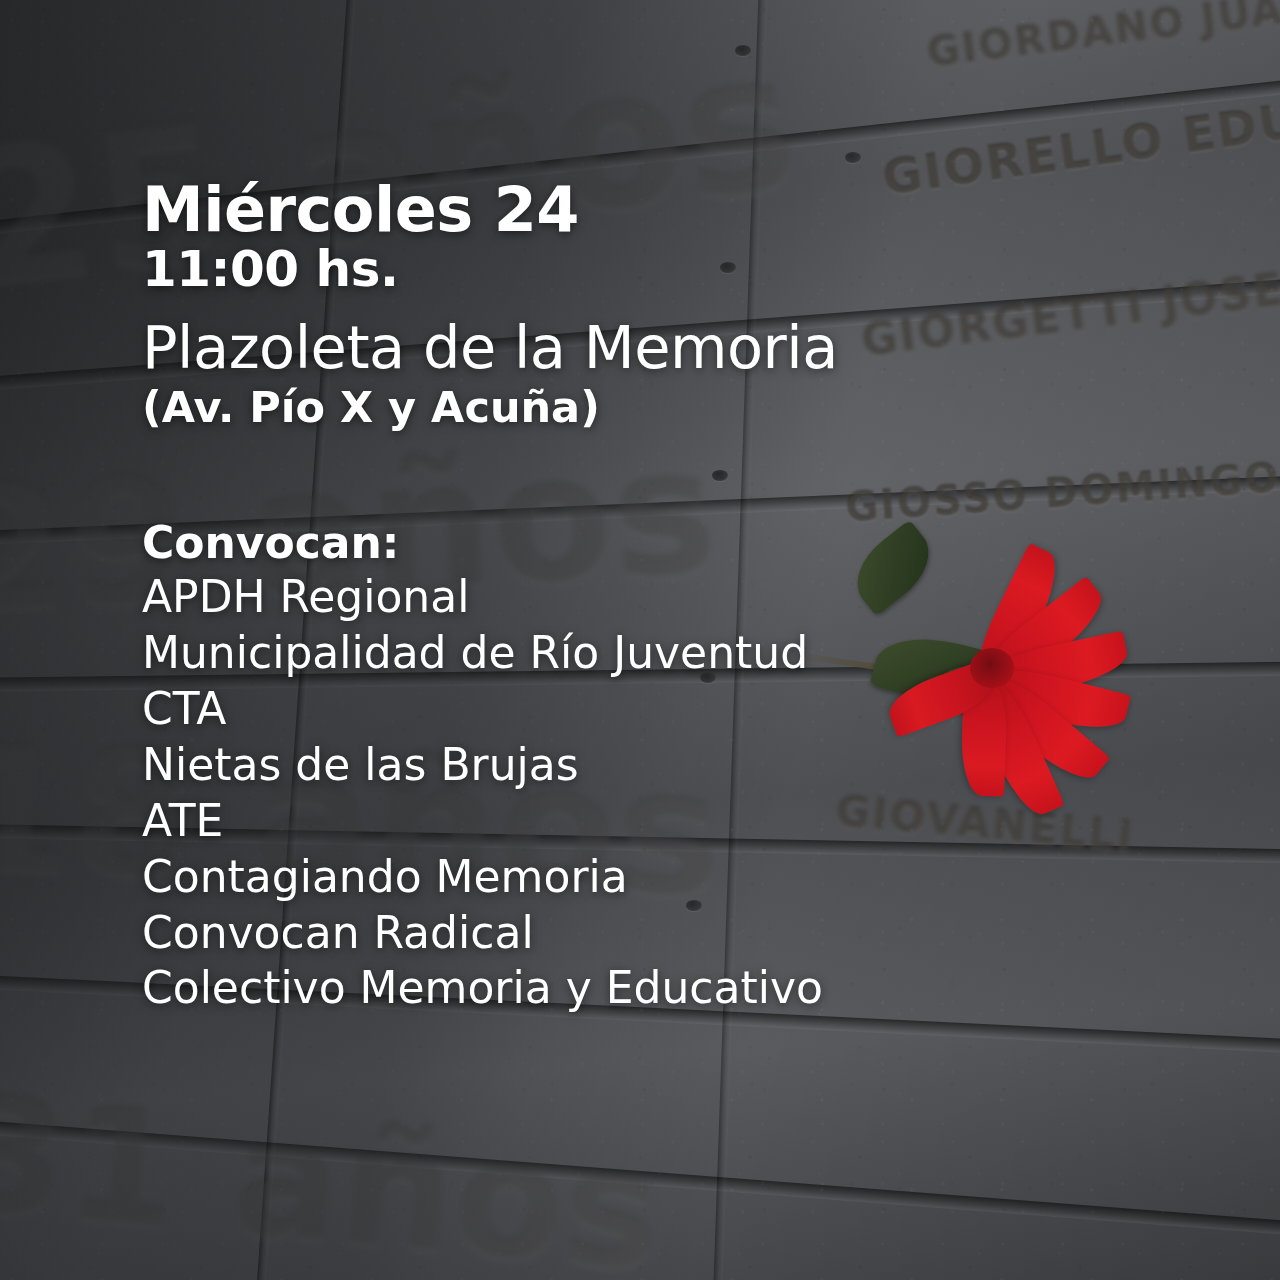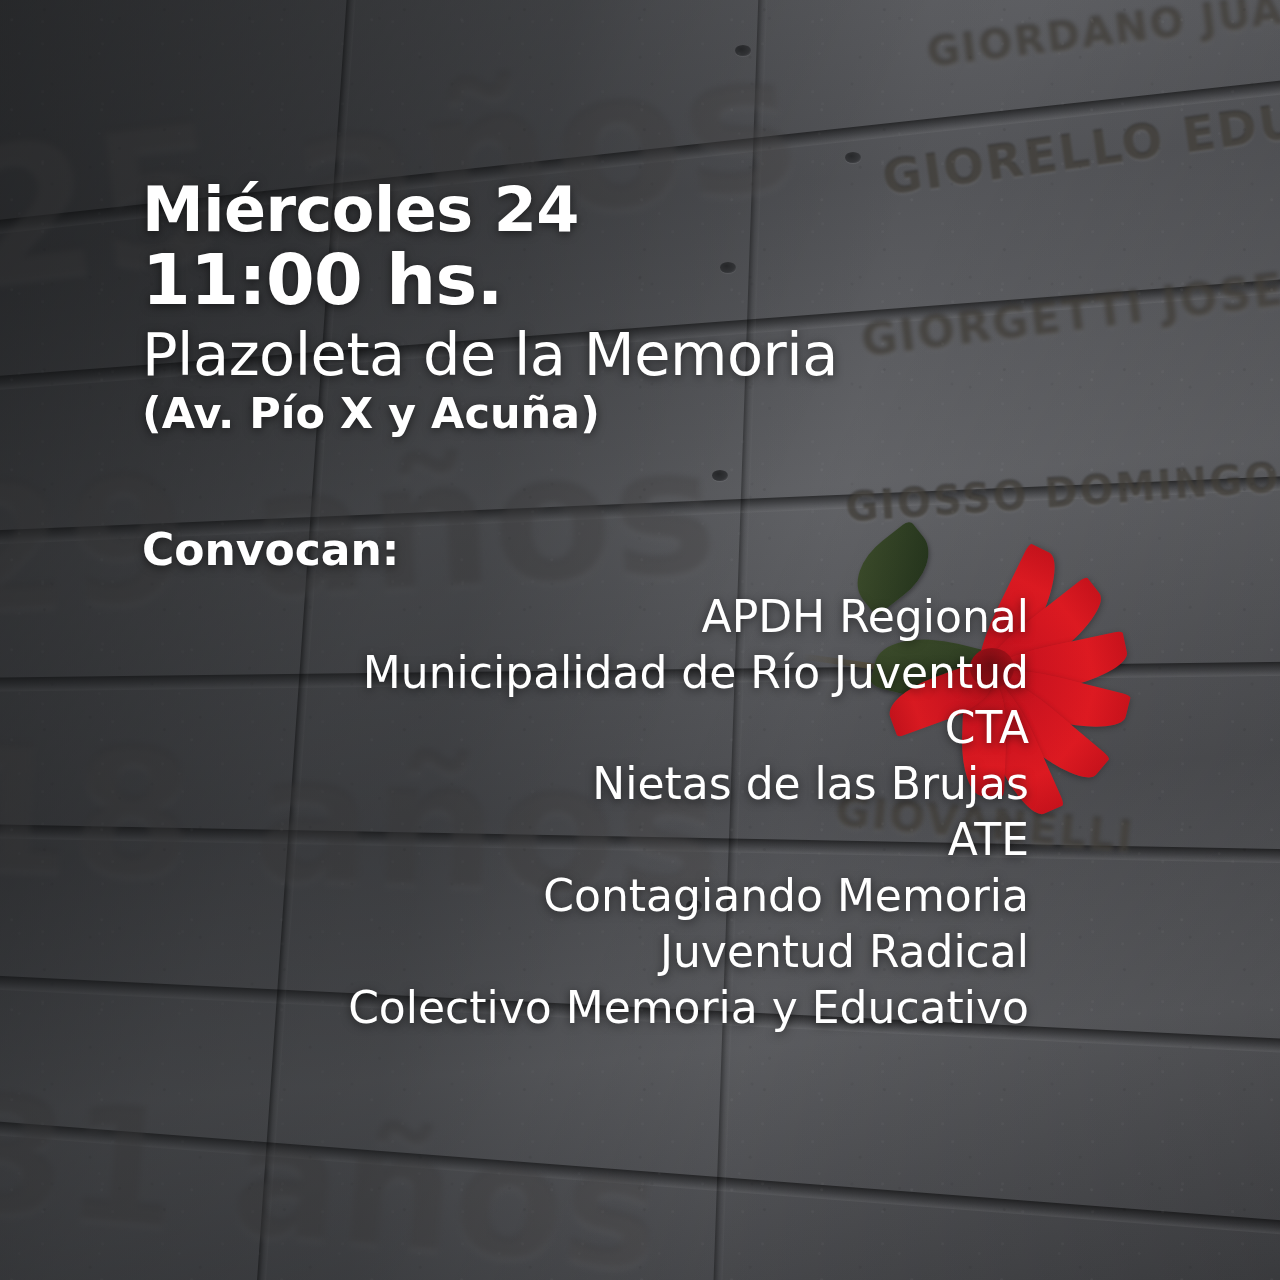--- a/index.html
+++ b/index.html
@@ -161,25 +161,25 @@
     color: #ffffff;
     text-shadow: 0 2px 10px rgba(0,0,0,0.55);
   }
   .line-date {
     font-size: 62px;
     font-weight: 700;
     line-height: 1.02;
     letter-spacing: -0.5px;
   }
   .line-time {
-    font-size: 70px;
+    font-size: 50px;
     font-weight: 700;
     line-height: 1.12;
     letter-spacing: -0.5px;
-    margin-bottom: 4px;
+    margin-bottom: 20px;
   }
   .line-place {
     font-size: 59px;
     font-weight: 400;
     line-height: 1.06;
     letter-spacing: -0.5px;
   }
   .line-address {
     font-size: 43px;
     font-weight: 700;
@@ -187,23 +187,22 @@
     margin-top: 2px;
   }
   .conv-title {
     margin-top: 84px;
     font-size: 44px;
     font-weight: 700;
     line-height: 1.18;
   }
   .conv-list {
     list-style: none;
-    margin: 13px;
+    margin: 0;
     padding: 0;
-    text-align: right;
   }
   .conv-list li {
     font-size: 44px;
     font-weight: 400;
     line-height: 1.27;
     white-space: nowrap;
   }
 </style>
 </head>
 <body>
@@ -266,18 +265,18 @@
     <div class="line-address">(Av. Pío X y Acuña)</div>
 
     <div class="conv-title">Convocan:</div>
     <ul class="conv-list">
       <li>APDH Regional</li>
       <li>Municipalidad de Río Juventud</li>
       <li>CTA</li>
       <li>Nietas de las Brujas</li>
       <li>ATE</li>
       <li>Contagiando Memoria</li>
-      <li>Juventud Radical</li>
+      <li>Convocan Radical</li>
       <li>Colectivo Memoria y Educativo</li>
     </ul>
   </div>
 
 </div>
 
 </body></html>

